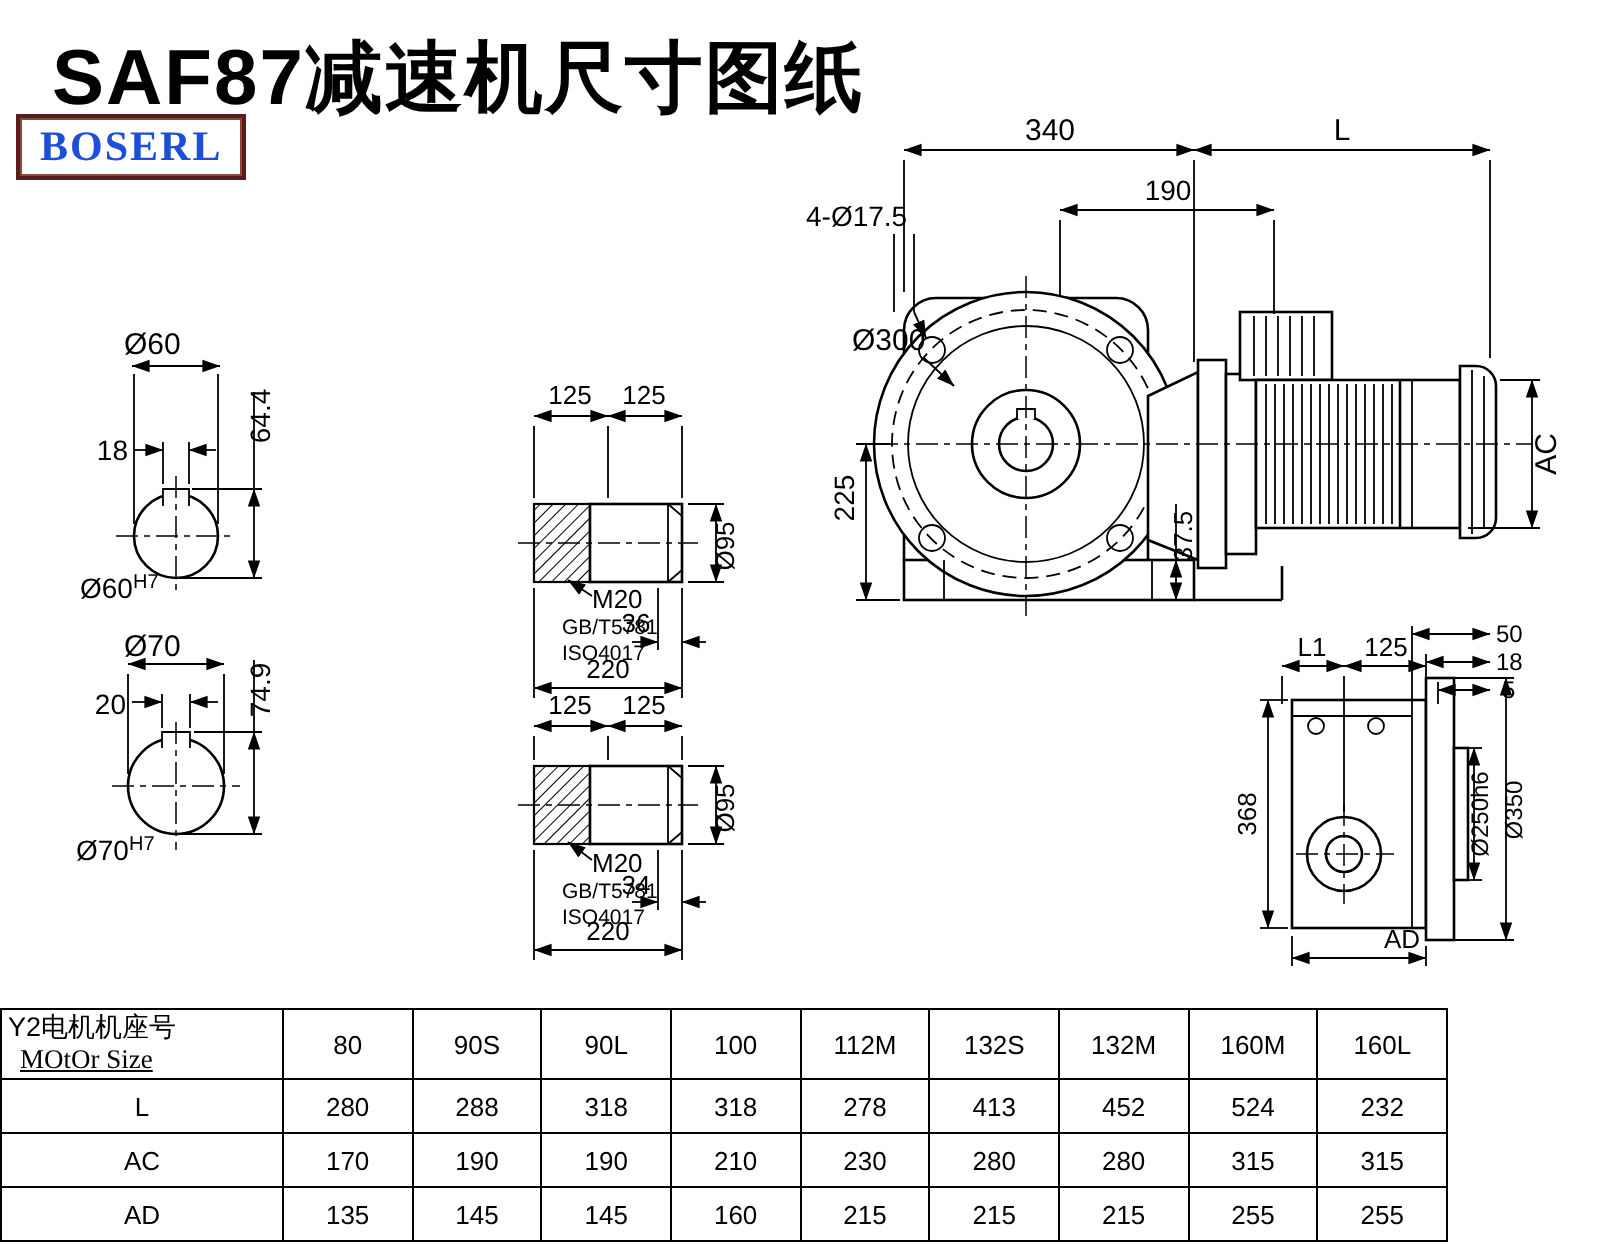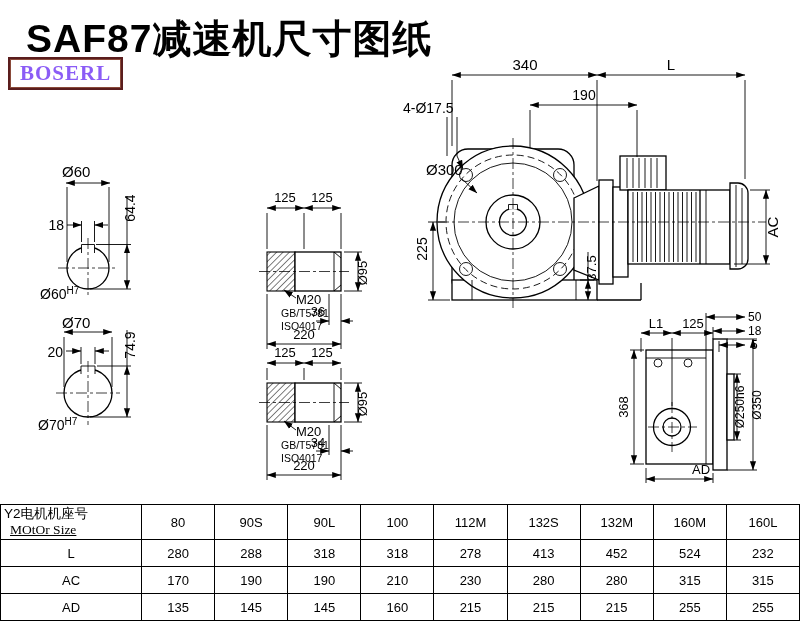--- a/index.html
+++ b/index.html
@@ -1,31 +1,31 @@
 <!DOCTYPE html>
 <html><head>
 <meta charset="utf-8">
 <style>
   html,body{margin:0;padding:0;background:#fff;}
   #page{position:relative;width:800px;height:622px;background:#fff;overflow:hidden;
         font-family:"Liberation Sans","DejaVu Sans",sans-serif;color:#000;}
   #title{position:absolute;left:26px;top:12px;font-size:39px;font-weight:bold;letter-spacing:1px;}
   #logo{position:absolute;left:8px;top:57px;border:2px solid #5a1d1d;box-shadow:0 0 0 1px #8a4a3a inset;
         padding:2px 10px;font-family:"Liberation Serif","DejaVu Serif",serif;font-weight:bold;
-        font-size:21px;letter-spacing:1px;color:#8b5cf6;background:#fff;}
+        font-size:21px;letter-spacing:1px;color:#1d4ed8;background:#fff;}
   svg text{fill:#000;font-family:"Liberation Sans","DejaVu Sans",sans-serif;}
   .d10{font-size:10px}.d11{font-size:10.5px}.d12{font-size:12px}.d13{font-size:13px}.d14{font-size:14px}.d15{font-size:15px}
   .mid{text-anchor:middle}.end{text-anchor:end}
   .ol{fill:none;stroke:#000;stroke-width:1.3}
   .wh{fill:#fff;stroke:#000;stroke-width:1.3}
   .thin{fill:none;stroke:#000;stroke-width:0.9}
   .hb{stroke:#000;stroke-width:1.1}
   .cl{fill:none;stroke:#000;stroke-width:0.75;stroke-dasharray:11 3 3 3}
   .dsh{fill:none;stroke:#000;stroke-width:0.9;stroke-dasharray:7 4}
-  #dimtable{position:absolute;left:0;top:504px;width:800px;display:grid;box-sizing:border-box;
+  #dimtable{position:absolute;left:0;top:504px;width:724px;display:grid;box-sizing:border-box;
         grid-template-columns:141px repeat(9,1fr);grid-template-rows:35px 27px 27px 27px;
         border-top:1.5px solid #000;border-left:1.5px solid #000;}
   .cell{border-right:1.5px solid #000;border-bottom:1.5px solid #000;display:flex;
         align-items:center;justify-content:center;font-size:13px;background:#fff;}
   .label-cell{flex-direction:column;align-items:flex-start;justify-content:center;
         padding-left:3px;font-size:13.5px;line-height:16px;}
   .en{text-decoration:underline;padding-left:6px;font-family:Liberation Serif, serif;}
 </style>
 </head>
 <body>

